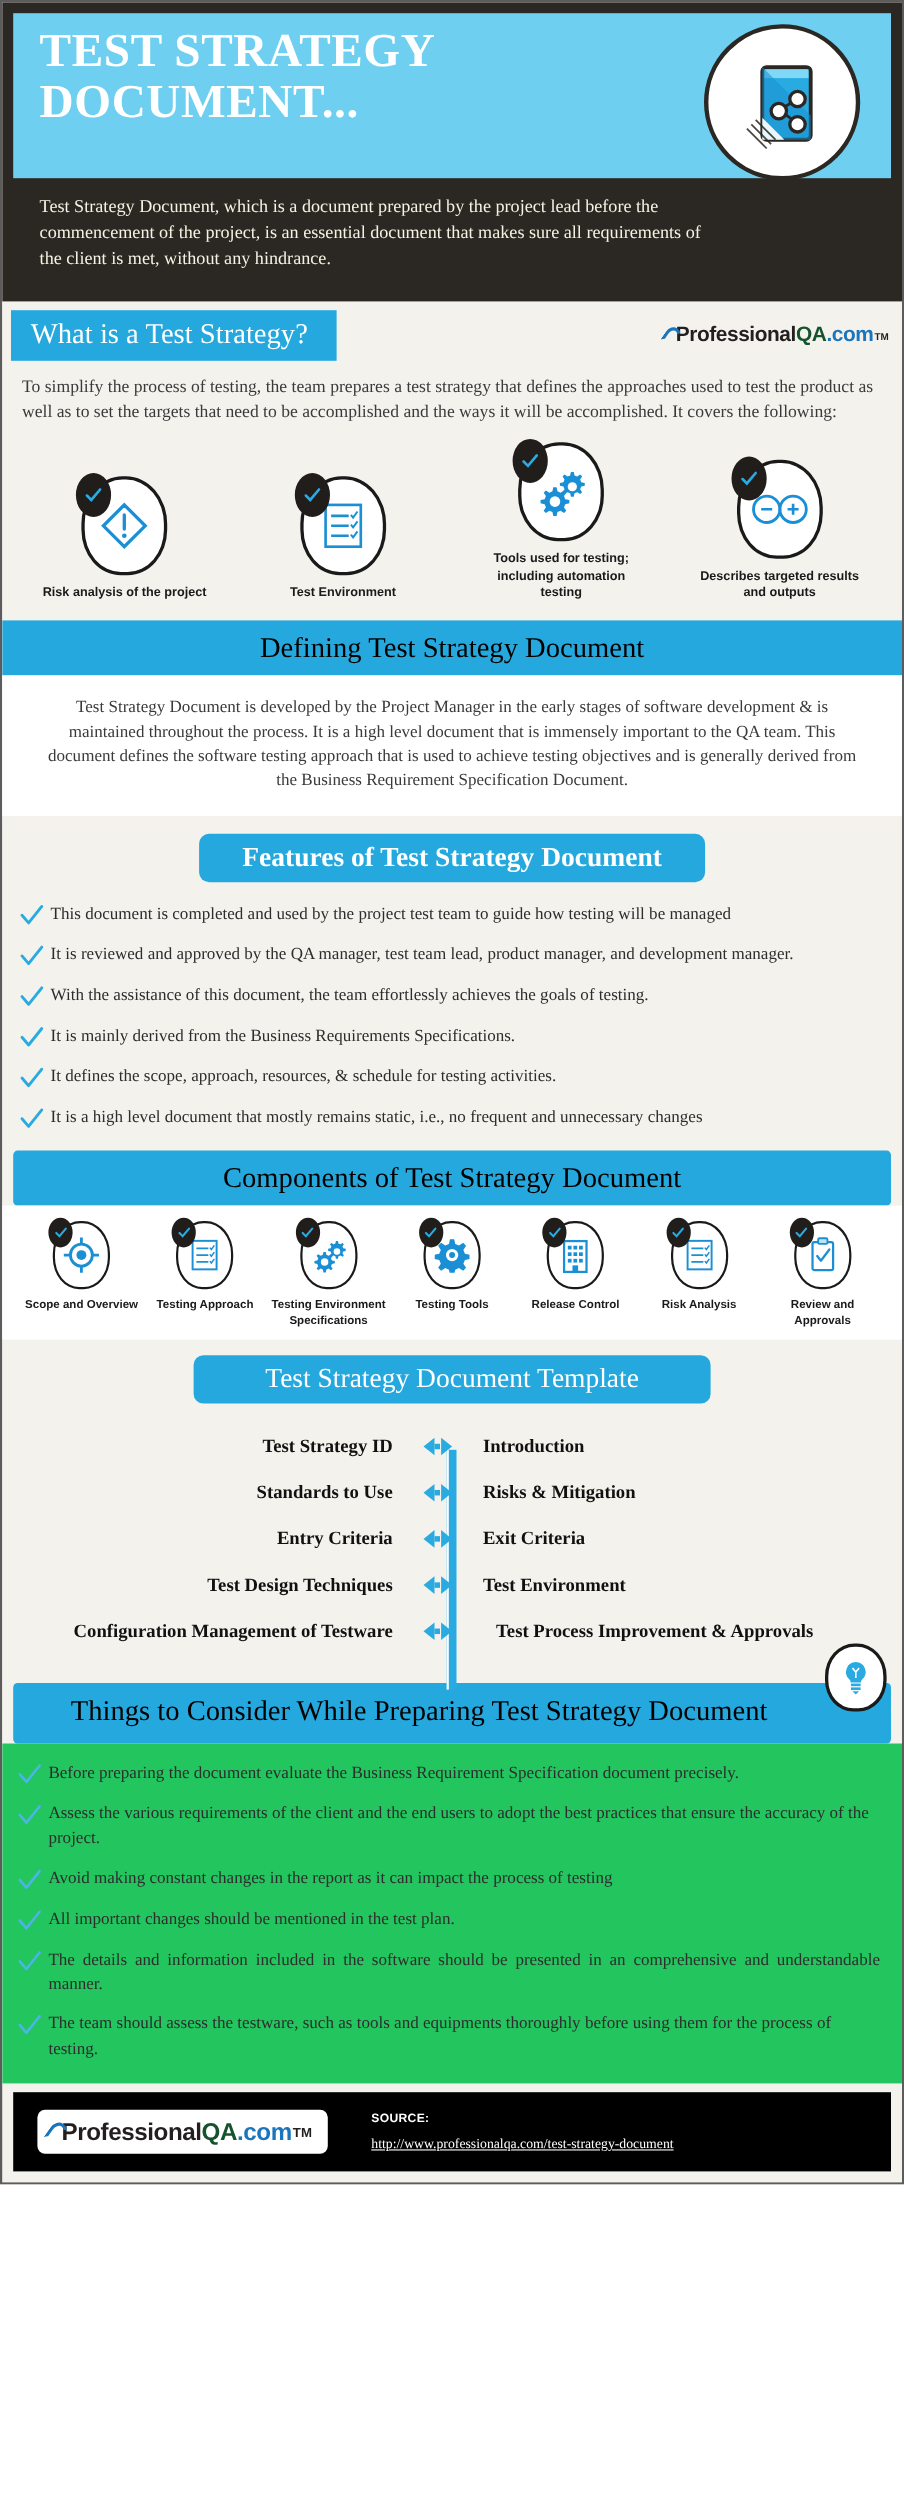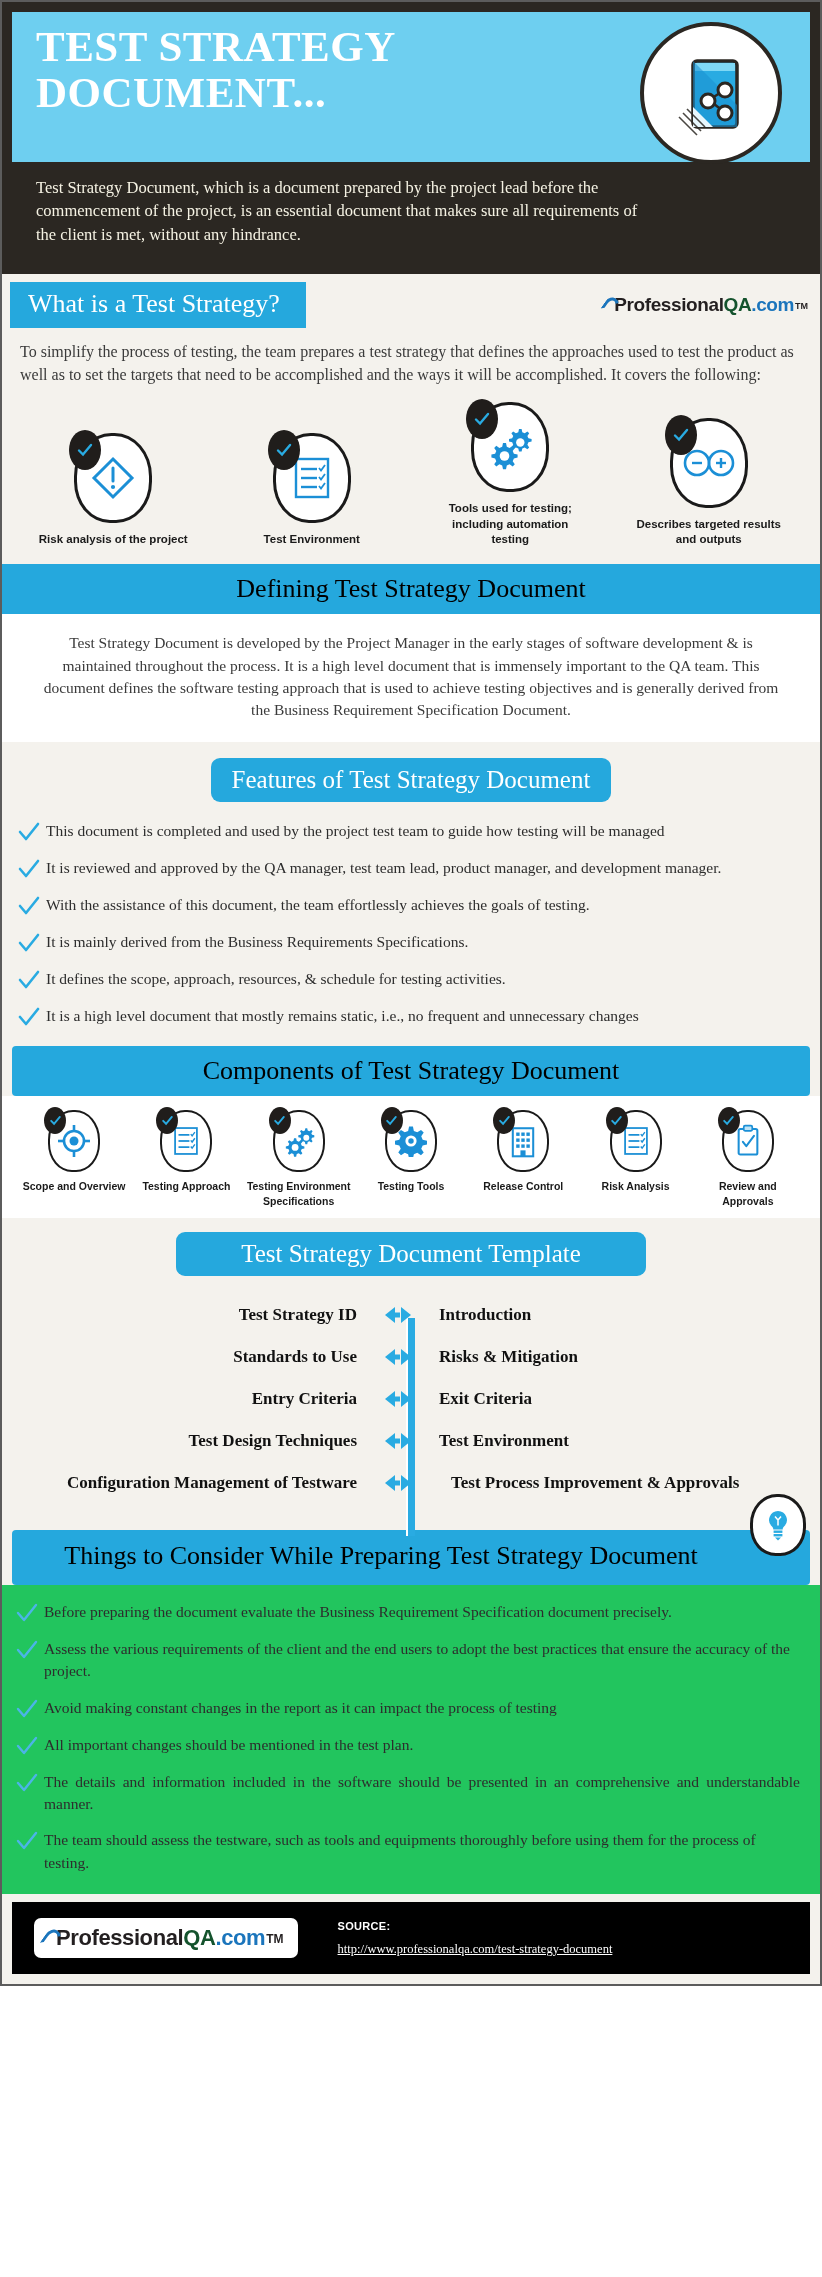--- a/index.html
+++ b/index.html
@@ -478,21 +478,21 @@
 
   <div class="section">
     <div class="bar-full">Defining Test Strategy Document</div>
     <div style="background:#ffffff; padding:18px 38px 20px 38px;">
       <div class="body-text" style="text-align:center; font-size:15.5px;">Test Strategy Document is developed by the Project Manager in the early stages of software development &amp; is maintained throughout the process. It is a high level document that is immensely important to the QA team. This document defines the software testing approach that is used to achieve testing objectives and is generally derived from the Business Requirement Specification Document.</div>
     </div>
   </div>
 
   <div class="section">
     <div style="padding:16px 0 6px 0;">
-      <div class="bar-rounded" style="width:400px;">Features of Test Strategy Document</div>
+      <div class="bar-rounded" style="width:460px;font-weight:bold;">Features of Test Strategy Document</div>
     </div>
     <div class="check-list">
       <div class="check-item">
         <span class="check-mark">
           <svg width="22" height="22" viewBox="0 0 22 22">
               <path d="M2 11 L8 18 L20 3" stroke="#29abe2" stroke-width="2.6" fill="none" stroke-linecap="round" stroke-linejoin="round"></path>
             </svg>
         </span>
         <span class="check-text">This document is completed and used by the project test team to guide how testing will be managed</span>
       </div>

